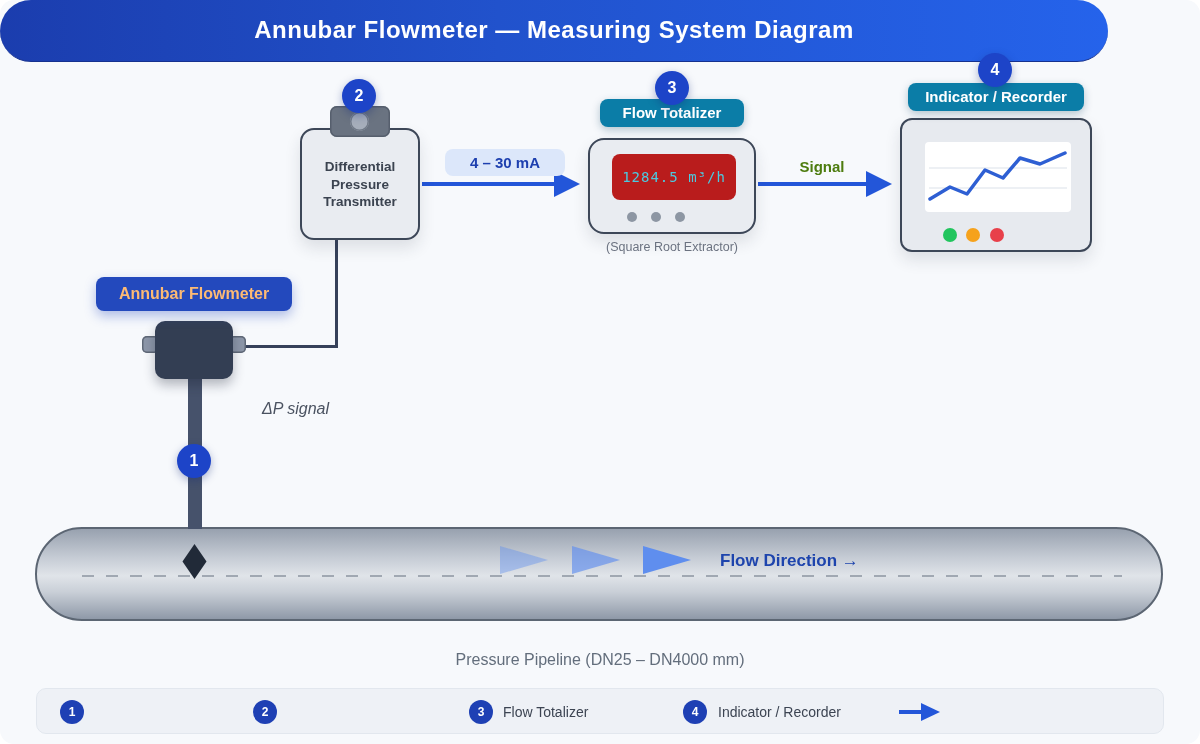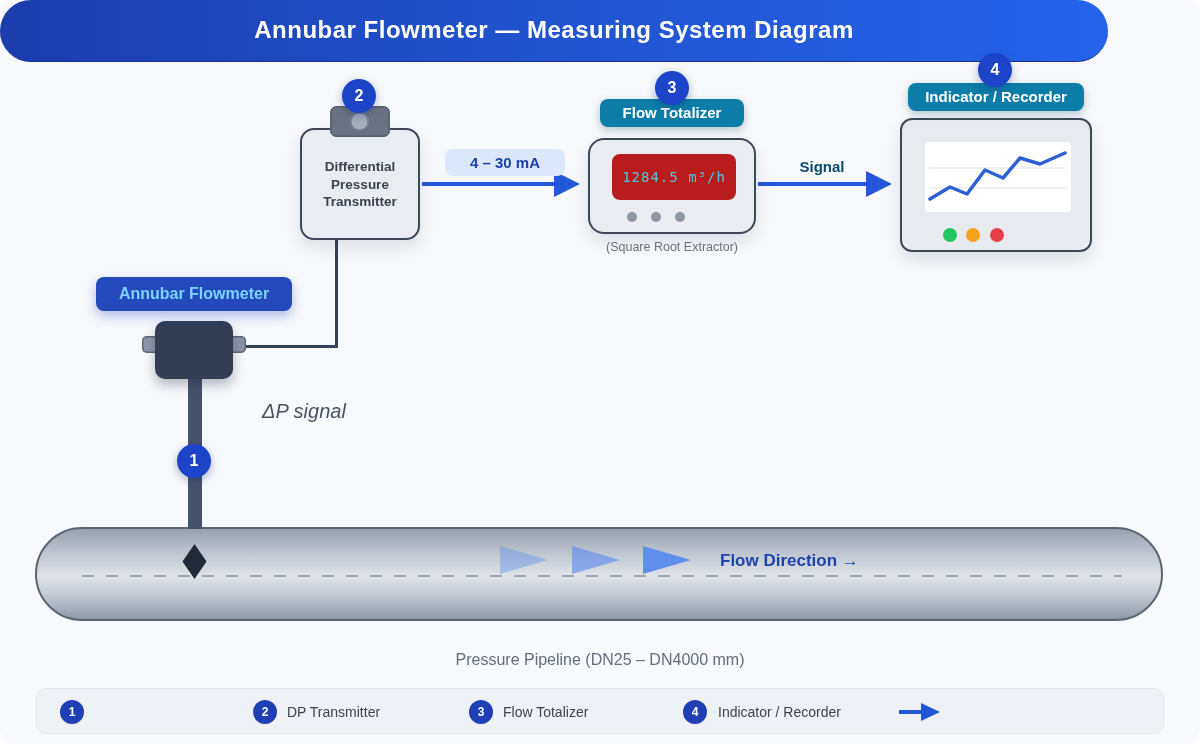--- a/index.html
+++ b/index.html
@@ -78,53 +78,53 @@
     color: #4cc9df; font-family: "DejaVu Sans Mono", monospace; font-size: 14px;
     letter-spacing: 1px;
   }
   .tot-dot { position: absolute; top: 72px; width: 10px; height: 10px; border-radius: 50%; background: #8d96a3; }
   .tot-caption {
     position: absolute; left: 572px; top: 240px; width: 200px; text-align: center;
     font-size: 12.5px; color: #6b7280; z-index: 3;
   }
   .signal-label {
     position: absolute; left: 781px; top: 158px; width: 82px; text-align: center;
-    color: #0c4a6e; font-size: 15px; font-weight: bold; z-index: 4;
+    color: #4d7c0f; font-size: 15px; font-weight: bold; z-index: 4;
   }
 
   
   .ind-label { left: 908px; top: 83px; width: 176px; height: 28px; line-height: 28px; }
   .ind-box { left: 900px; top: 118px; width: 192px; height: 134px; border-radius: 12px; background: #e7eaef; }
   .ind-screen {
     position: absolute; left: 23px; top: 22px; width: 146px; height: 70px;
     background: #ffffff; border-radius: 4px; overflow: hidden;
   }
   .ind-dot { position: absolute; top: 108px; width: 14px; height: 14px; border-radius: 50%; }
   .dot-green  { left: 41px; background: #22c55e; }
   .dot-orange { left: 64px; background: #f6a21c; }
   .dot-red    { left: 88px; background: #e8404a; }
 
   
   .annubar-label {
     position: absolute; left: 96px; top: 277px; width: 196px; height: 34px;
-    background: #2349bd; border-radius: 8px; color: #7dd3fc; font-size: 16px;
+    background: #2349bd; border-radius: 8px; color: #fdba74; font-size: 16px;
     font-weight: bold; text-align: center; line-height: 34px; z-index: 5;
     box-shadow: 0 5px 12px rgba(35,73,189,.35);
   }
   .conn-v { position: absolute; left: 335px; top: 240px; width: 3px; height: 107px; background: #36415a; z-index: 1; }
   .conn-h { position: absolute; left: 240px; top: 345px; width: 98px; height: 3px; background: #36415a; z-index: 1; }
   .ear { position: absolute; top: 336px; width: 17px; height: 17px; background: #8d97a9; border-radius: 5px; box-shadow: inset 0 0 0 1.5px #5f6877; z-index: 2; }
   .sensor-head {
     position: absolute; left: 155px; top: 321px; width: 78px; height: 58px;
     background: #333e53; border-radius: 10px; z-index: 3;
     box-shadow: 0 6px 12px rgba(20,28,45,.3);
   }
   .probe { position: absolute; left: 188px; top: 377px; width: 14px; height: 152px; background: #46526b; z-index: 2; }
   .dp-signal {
-    position: absolute; left: 262px; top: 400px; font-size: 20px; font-style: italic;
+    position: absolute; left: 262px; top: 400px; font-size: 16px; font-style: italic;
     color: #4a5260; z-index: 2;
   }
   .probe-diamond {
     position: absolute; left: 186px; top: 553px; width: 17px; height: 17px;
     background: #212a38; transform: rotate(45deg) ; z-index: 4;
   }
   .probe-diamond.stretch { transform: scaleY(1.45) rotate(45deg); }
 
   
   .pipe {
@@ -238,21 +238,20 @@
     <div class="flow-tri" style="left:535px; opacity:.65;"></div>
     <div class="flow-tri" style="left:606px; opacity:1;"></div>
     <div class="flow-text">Flow Direction →</div>
   </div>
   <div class="pipe-caption">Pressure Pipeline (DN25 – DN4000 mm)</div>
 
   <div class="legend">
     <div class="badge-sm" style="left:23px;">1</div>
 
     <div class="badge-sm" style="left:216px;">2</div>
-    <div class="legend-text" style="left:250px;">DP Transmitter</div>
 
     <div class="badge-sm" style="left:432px;">3</div>
     <div class="legend-text" style="left:466px;">Flow Totalizer</div>
 
     <div class="badge-sm" style="left:646px;">4</div>
     <div class="legend-text" style="left:681px;">Indicator / Recorder</div>
 
     <div class="legend-arrow-tail"></div>
     <div class="legend-arrow-head"></div>
   </div>

